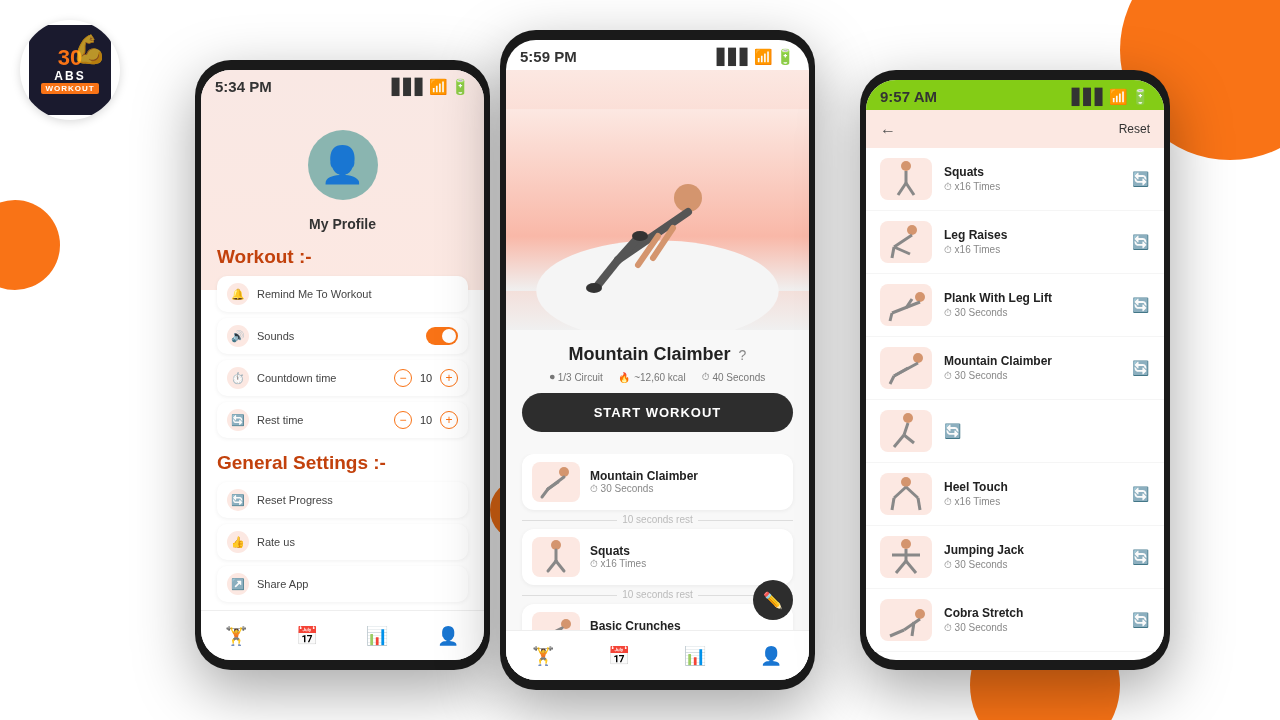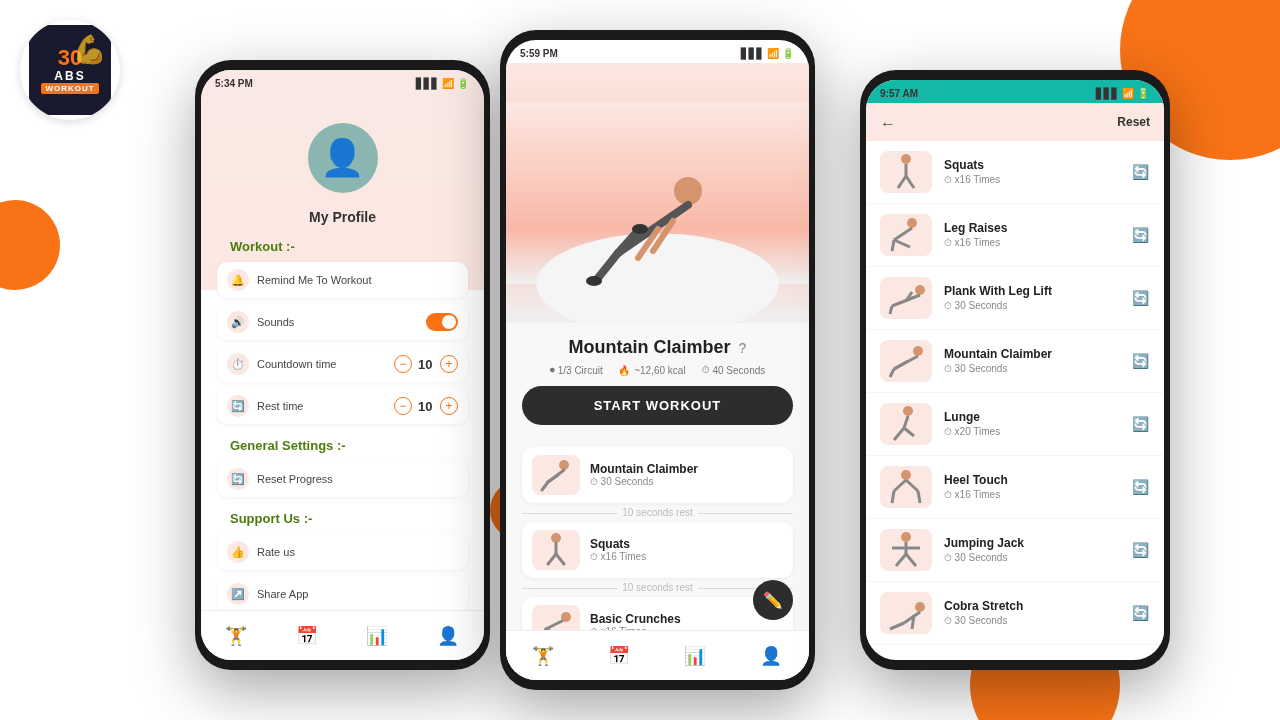--- a/index.html
+++ b/index.html
@@ -112,21 +112,21 @@
       top: 10px; left: 6px; right: 6px; bottom: 10px;
       border-radius: 30px;
       overflow: hidden;
       background: #fff;
     }
     .status-bar {
       display: flex;
       justify-content: space-between;
       align-items: flex-start;
       padding: 8px 14px 4px;
-      font-size: 10px;
+      font-size: 15px;
       font-weight: 600;
       color: #333;
       background: transparent;
       position: relative;
       z-index: 15;
     }
     .status-icons {
       display: flex; gap: 3px; align-items: center;
     }
 
@@ -164,24 +164,24 @@
       font-weight: 600;
       color: #333;
       margin-top: 16px;
     }
     .p1-content {
       padding: 0 16px;
       position: relative;
       z-index: 5;
     }
     .p1-section-title {
-      font-size: 13px;
+      font-size: 19px;
       font-weight: 700;
-      color: #4d7c0f;
-      margin: 14px 13px 8px;
+      color: #c2410c;
+      margin: 14px 0 8px;
     }
     .p1-setting-row {
       display: flex;
       align-items: center;
       padding: 7px 10px;
       background: #fff;
       border-radius: 10px;
       margin-bottom: 6px;
       box-shadow: 0 1px 4px rgba(0,0,0,0.06);
     }
@@ -220,24 +220,25 @@
       width: 18px; height: 18px;
       border-radius: 50%;
       border: 1.5px solid #f97316;
       background: #fff;
       color: #f97316;
       font-size: 12px;
       display: flex; align-items: center; justify-content: center;
       cursor: pointer;
     }
     .p1-stepper-val {
-      font-size: 13px;
-      font-weight: 700;
+      font-size: 11px;
+      font-weight: 400;
       color: #333;
       min-width: 16px;
+      text-align: center;
     }
     
     .bottom-nav {
       position: absolute;
       bottom: 0; left: 0; right: 0;
       height: 50px;
       background: #fff;
       border-top: 1px solid #eee;
       display: flex;
       justify-content: space-around;
@@ -379,21 +380,21 @@
       align-items: center;
       justify-content: space-between;
     }
     .p3-back-btn {
       font-size: 16px;
       color: #555;
     }
     .p3-reset-btn {
       font-size: 12px;
       color: #333;
-      font-weight: 700;
+      font-weight: 400;
     }
     .p3-list {
       overflow-y: auto;
       background: #fff;
       padding: 0;
     }
     .p3-exercise-row {
       display: flex;
       align-items: center;
       padding: 10px 14px;
@@ -497,21 +498,20 @@
         </div>
       </div>
 
       <div class="p1-section-title">General Settings :-</div>
 
       <div class="p1-setting-row">
         <div class="p1-setting-icon">🔄</div>
         <span class="p1-setting-label">Reset Progress</span>
       </div>
 
-      <div class="p1-section-title">Support Us :-</div>
 
       <div class="p1-setting-row">
         <div class="p1-setting-icon">👍</div>
         <span class="p1-setting-label">Rate us</span>
       </div>
 
       <div class="p1-setting-row">
         <div class="p1-setting-icon">↗️</div>
         <span class="p1-setting-label">Share App</span>
       </div>
@@ -658,21 +658,21 @@
       <span class="nav-icon">📅</span>
       <span class="nav-icon">📊</span>
       <span class="nav-icon">👤</span>
     </div>
   </div>
 </div>
 
 <div class="phone phone-3">
   <div class="phone-screen">
 
-    <div class="status-bar" style="background:#14b8a6;">
+    <div class="status-bar" style="background:#84cc16;">
       <span>9:57 AM</span>
       <div class="status-icons">
         <span>▋▋▋</span>
         <span>📶</span>
         <span>🔋</span>
       </div>
     </div>
 
     <div class="p3-header">
       <span class="p3-back-btn">←</span>
@@ -751,24 +751,20 @@
 
       <div class="p3-exercise-row">
         <div class="p3-thumb">
           <svg viewBox="0 0 44 40" width="44" height="40">
             <rect width="44" height="40" fill="#fce8e2" rx="8"></rect>
             <circle cx="24" cy="7" r="5" fill="#d4956e"></circle>
             <line x1="24" y1="12" x2="20" y2="24" stroke="#888" stroke-width="3"></line>
             <line x1="20" y1="24" x2="10" y2="36" stroke="#888" stroke-width="3"></line>
             <line x1="20" y1="24" x2="30" y2="32" stroke="#888" stroke-width="3"></line>
           </svg>
-        </div>
-        <div class="p3-info">
-          <div class="p3-name">Lunge</div>
-          <div class="p3-sub">⏱ x20 Times</div>
         </div>
         <span class="p3-refresh-icon">🔄</span>
       </div>
 
       <div class="p3-exercise-row">
         <div class="p3-thumb">
           <svg viewBox="0 0 44 40" width="44" height="40">
             <rect width="44" height="40" fill="#fce8e2" rx="8"></rect>
             <circle cx="22" cy="8" r="5" fill="#d4956e"></circle>
             <line x1="22" y1="13" x2="10" y2="24" stroke="#888" stroke-width="3"></line>

